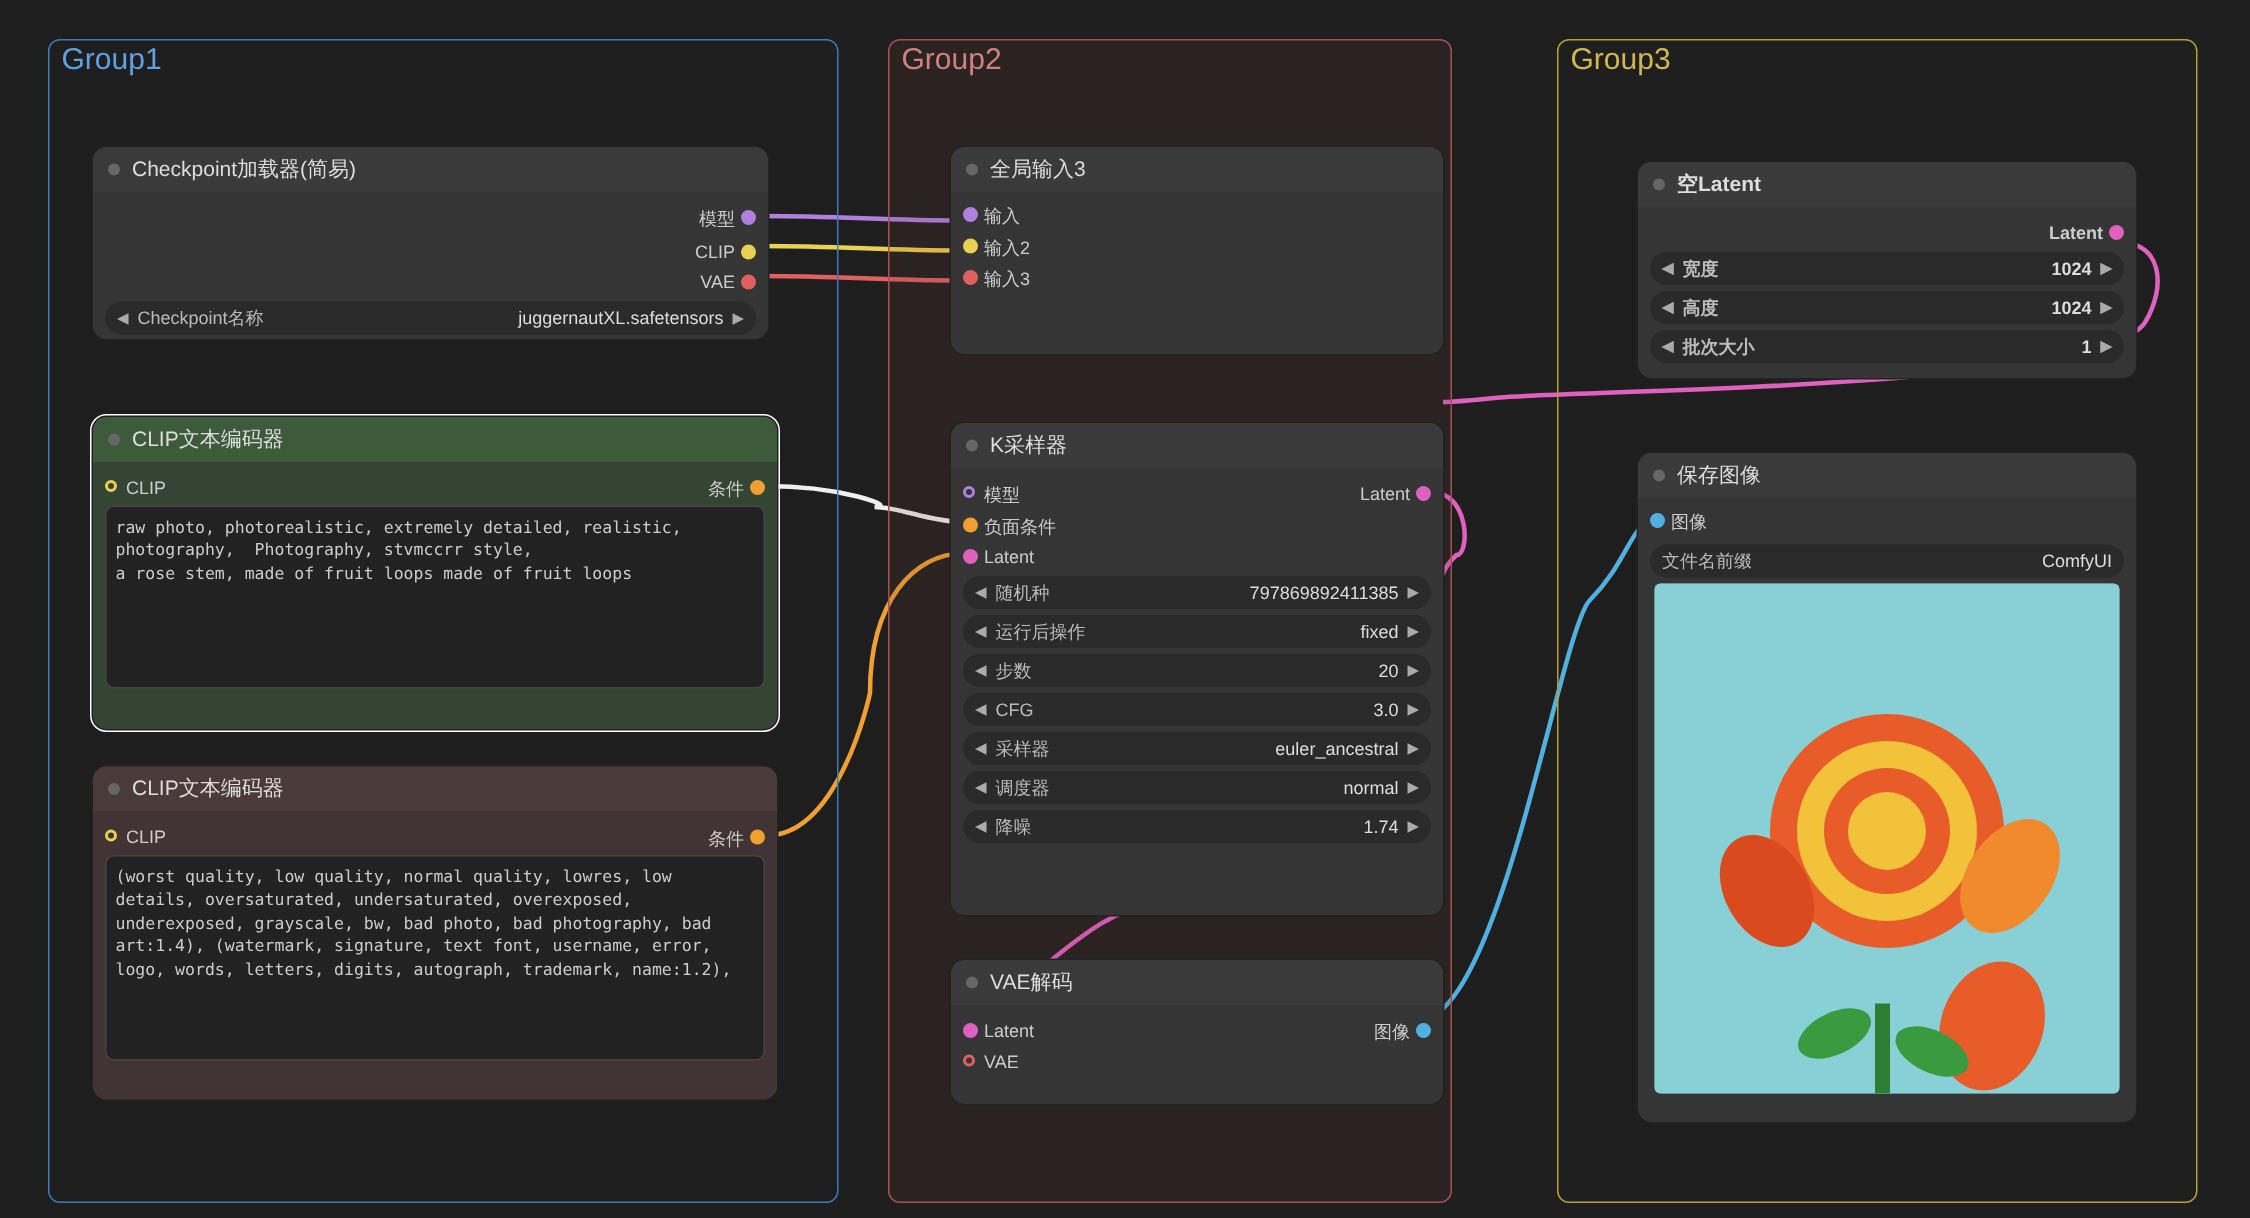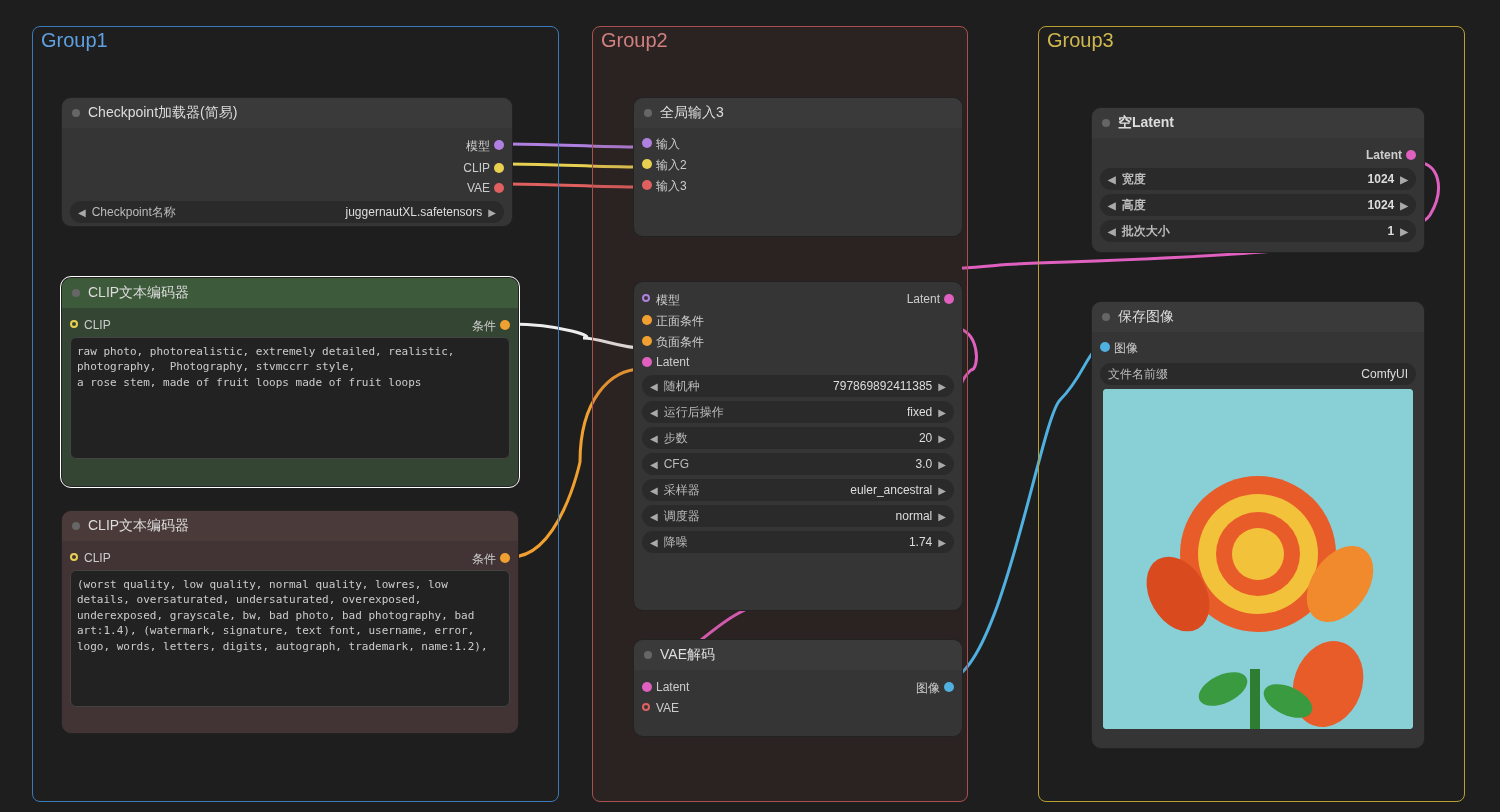--- a/index.html
+++ b/index.html
@@ -185,26 +185,29 @@
           <span>全局输入3</span>
         </div>
     <div class="node-body">
       <div class="slot-in"><span class="slot-dot c-model"></span><span>输入</span></div>
       <div class="slot-in"><span class="slot-dot c-clip"></span><span>输入2</span></div>
       <div class="slot-in"><span class="slot-dot c-vae"></span><span>输入3</span></div>
     </div>
   </div>
 
   <div class="node" style="left:40px; top:254px; width:330px; height:330px;">
+    <div class="node-header">
+          <span class="dot"></span>
+          <span>K采样器</span>
+        </div>
     <div class="node-body">
       <div class="slots-row">
         <span class="slot-in"><span class="slot-dot c-ring" style="border-color:#b080e0"></span><span>模型</span></span>
         <span class="slot-out"><span>Latent</span><span class="slot-dot c-latent"></span></span>
       </div>
-      <div class="slot-in"><span class="slot-dot c-cond"></span><span>正面条件</span></div>
       <div class="slot-in"><span class="slot-dot c-cond"></span><span>负面条件</span></div>
       <div class="slot-in"><span class="slot-dot c-latent"></span><span>Latent</span></div>
 
       <div class="widget">
             <span class="arrow">◀</span>
             <span class="label">随机种</span>
             <span class="spacer"></span>
             <span class="value">797869892411385</span>
             <span class="arrow">▶</span>
           </div>

